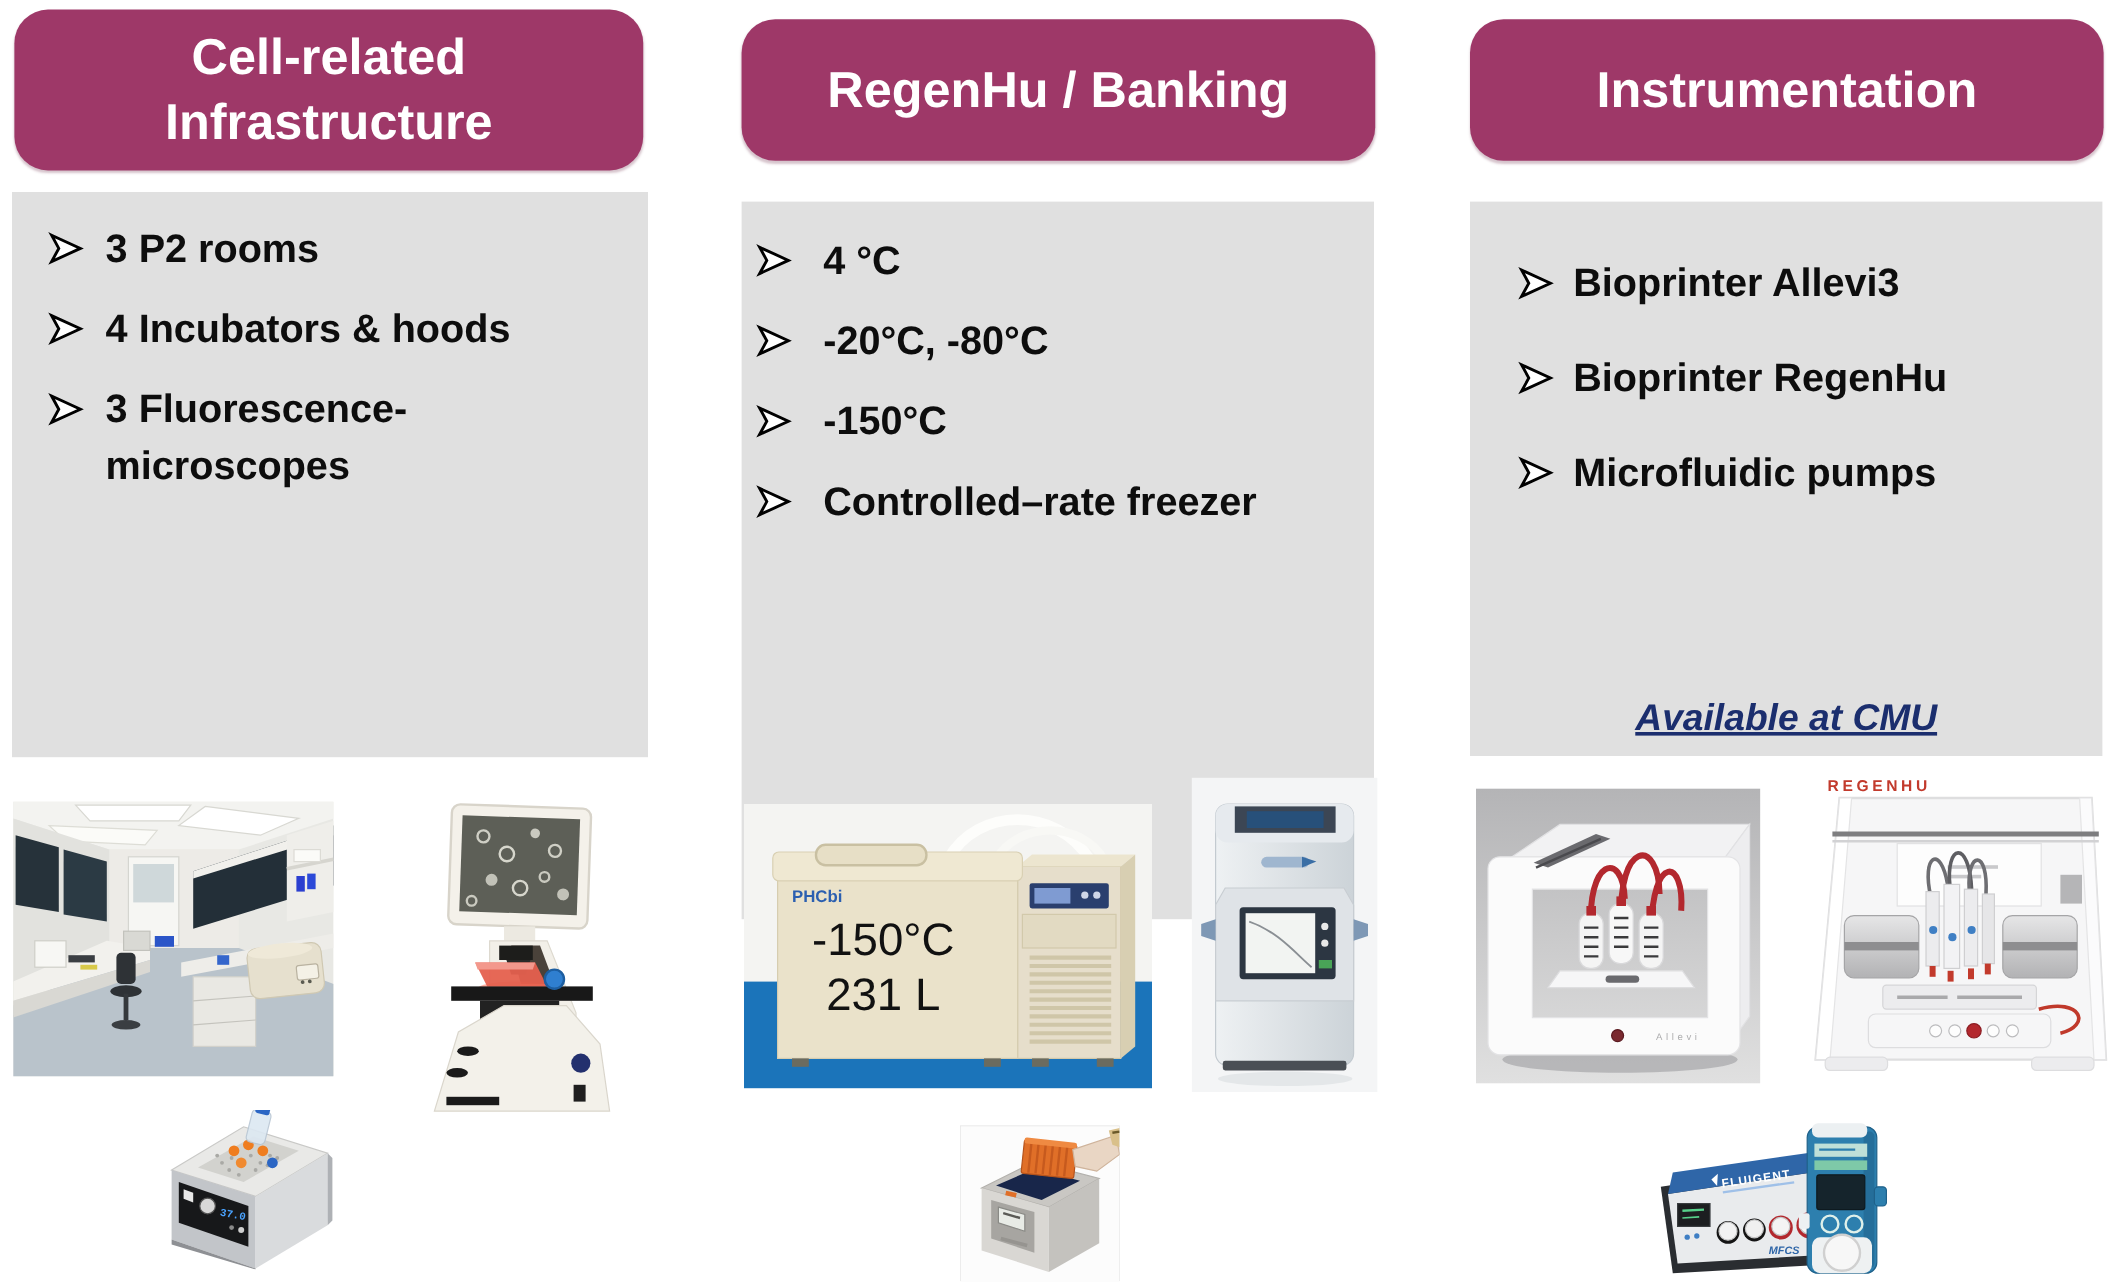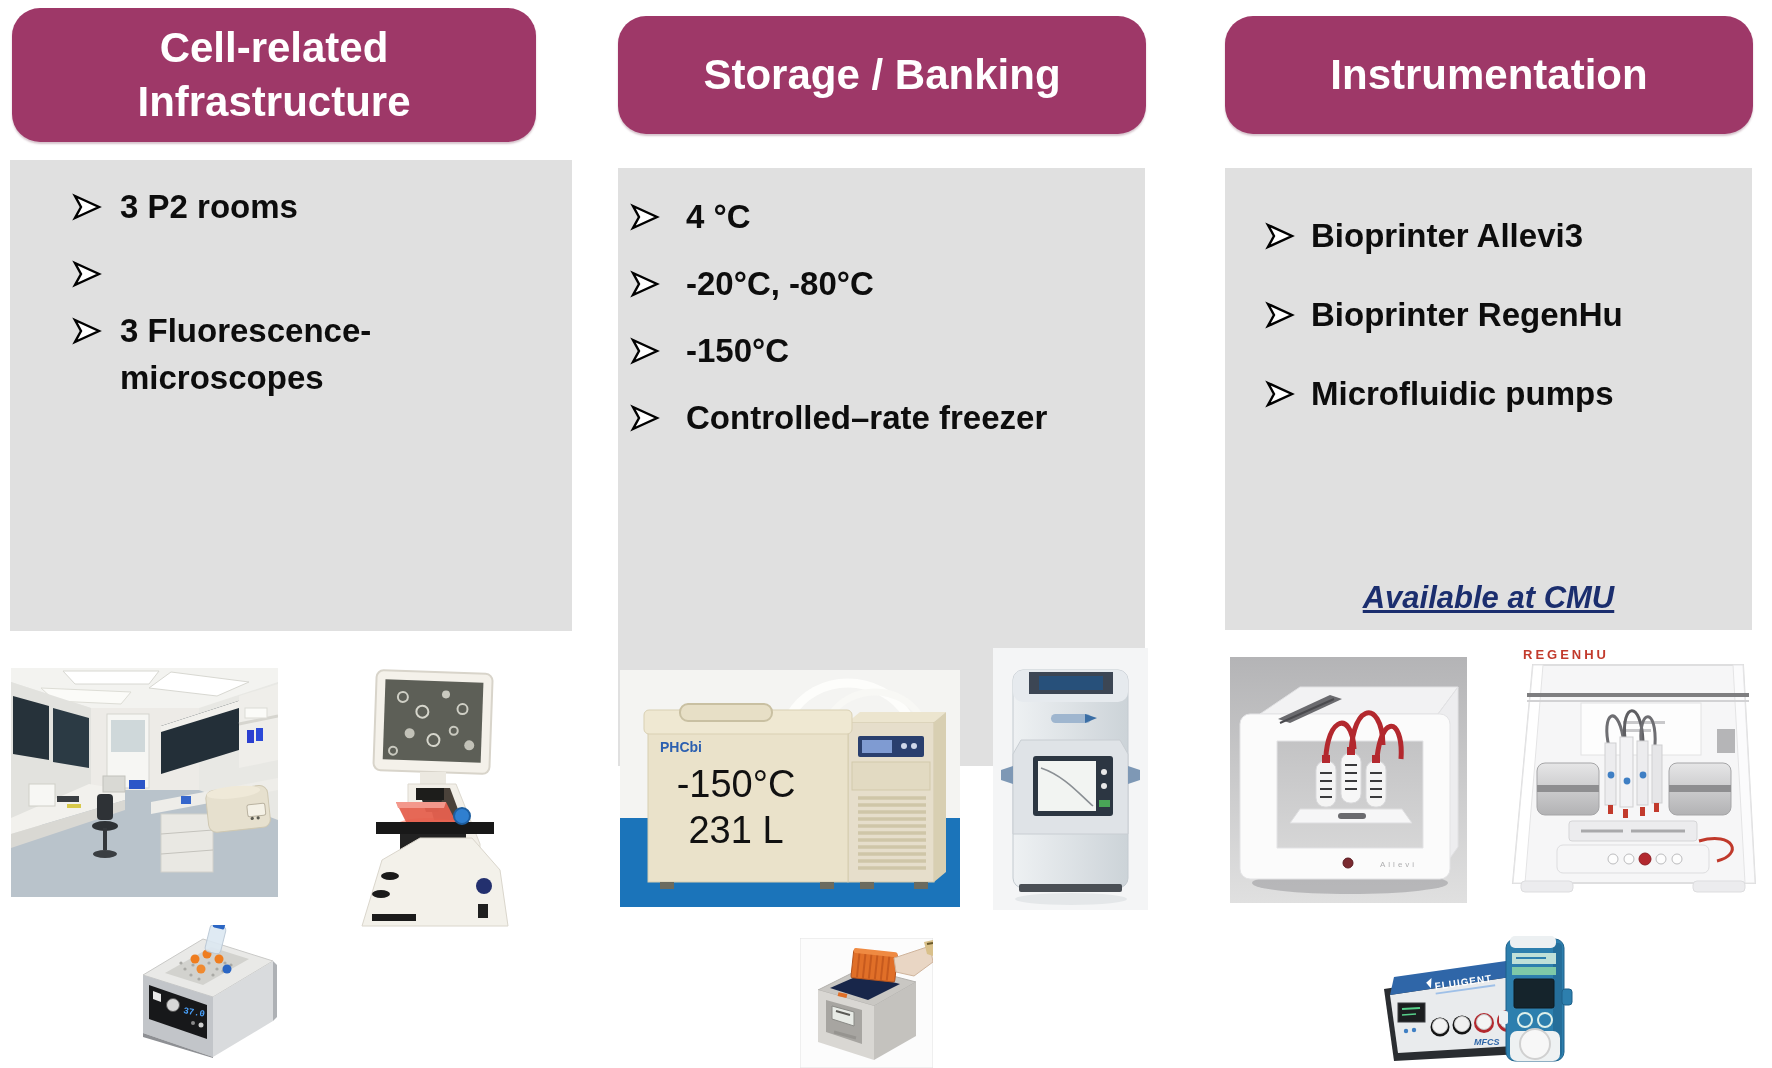--- a/index.html
+++ b/index.html
@@ -9,21 +9,21 @@
   
   .hdr{position:absolute;background:#9e3868;color:#ffffff;border-radius:28px;
        display:flex;align-items:center;justify-content:center;text-align:center;
        font-weight:bold;box-shadow:0 2px 2px rgba(90,20,50,.25);}
   .hdr1{left:12px;top:8px;width:524px;height:134px;font-size:42px;line-height:1.28;white-space:pre-line;}
   .hdr2{left:618px;top:16px;width:528px;height:118px;font-size:42px;}
   .hdr3{left:1225px;top:16px;width:528px;height:118px;font-size:42px;text-align:center;}
 
   
   .panel{position:absolute;background:#e0e0e0;}
-  .p1{left:10px;top:160px;width:530px;height:471px;padding-left:32px;}
+  .p1{left:10px;top:160px;width:530px;height:471px;}
   .p2{left:618px;top:168px;width:527px;height:598px;}
   .p3{left:1225px;top:168px;width:527px;height:462px;}
 
   .blist{list-style:none;margin:0;padding:24px 8px 0 30px;}
   .blist li{display:flex;align-items:flex-start;color:#0d0d0d;font-weight:bold;
             font-size:33px;line-height:1.42;}
   .btext{white-space:pre-line;}
   .arrow{flex:none;margin-top:9px;}
   .arrow svg{display:block;width:30px;height:28px;}
   .p1 .blist li{margin-bottom:20px;}
@@ -54,39 +54,40 @@
   .frz-overlay{position:absolute;left:18px;top:92px;width:196px;text-align:center;
                color:#111;font-size:38px;line-height:1.2;font-family:"Liberation Sans",sans-serif;}
 </style>
 </head>
 <body>
 
 <div class="canvas">
 
   <div class="hdr hdr1">Cell-related
 Infrastructure</div>
-  <div class="hdr hdr2">Storage / Banking</div>
+  <div class="hdr hdr2">RegenHu / Banking</div>
   <div class="hdr hdr3">Instrumentation</div>
 
   <div class="panel p1">
     <ul class="blist">
       <li>
         <span class="arrow">
             <svg viewBox="0 0 30 28">
               <polygon points="3,3 27,14 3,25 9,14" fill="#fff" stroke="#000" stroke-width="2.4"></polygon>
             </svg>
           </span>
         <span class="btext">3 P2 rooms</span>
       </li>
       <li>
         <span class="arrow">
             <svg viewBox="0 0 30 28">
               <polygon points="3,3 27,14 3,25 9,14" fill="#fff" stroke="#000" stroke-width="2.4"></polygon>
             </svg>
           </span>
+        <span class="btext">4 Incubators &amp; hoods</span>
       </li>
       <li>
         <span class="arrow">
             <svg viewBox="0 0 30 28">
               <polygon points="3,3 27,14 3,25 9,14" fill="#fff" stroke="#000" stroke-width="2.4"></polygon>
             </svg>
           </span>
         <span class="btext">3 Fluorescence-
 microscopes</span>
       </li>

